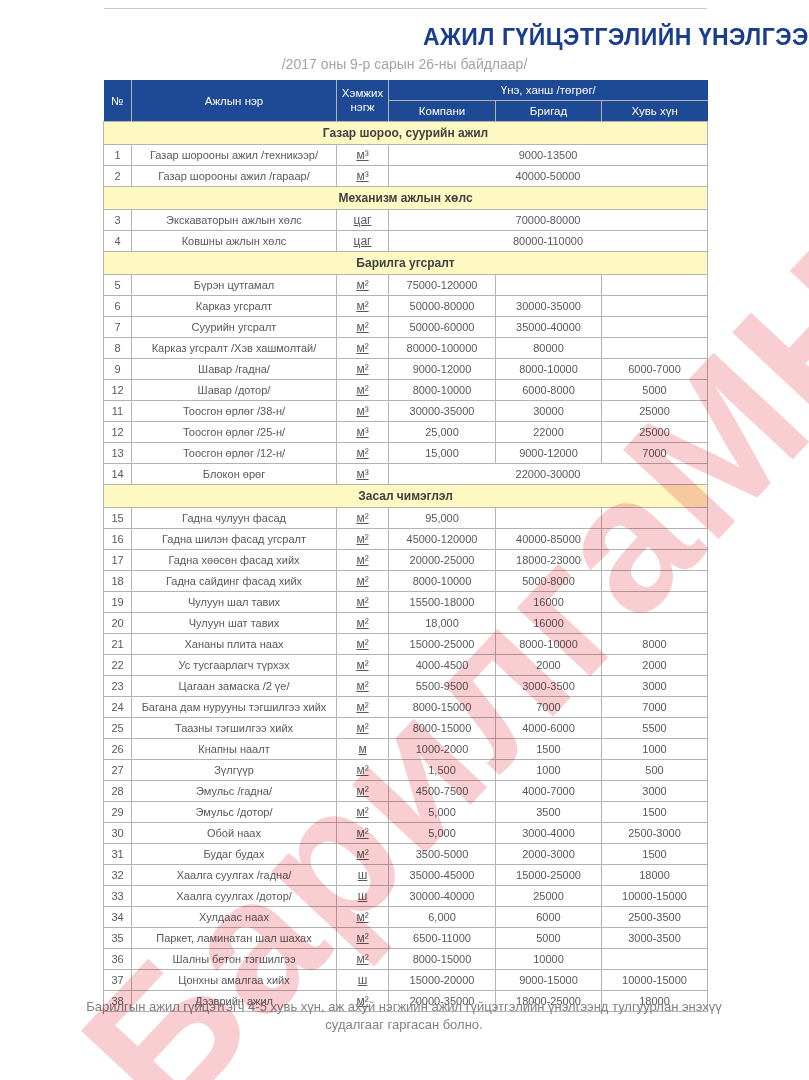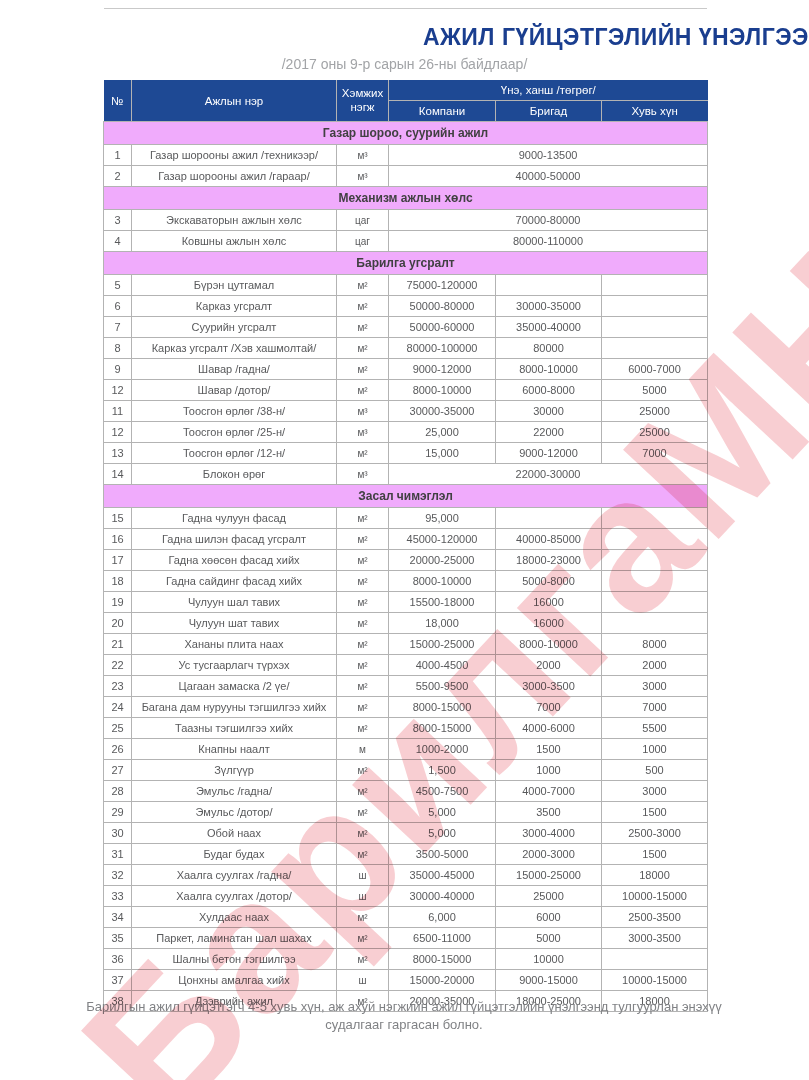--- a/index.html
+++ b/index.html
@@ -36,25 +36,25 @@
     overflow:hidden;white-space:nowrap;
   }
   thead th{
     background:#1e4994;color:#ffffff;border:2px solid #ffffff;
     font-size:11.5px;height:24px;
   }
   thead tr:first-child th{border-top:none;}
   thead th:first-child{border-left:none;}
   thead th:last-child{border-right:none;margin-top:44px;}
   tr.section td{
-    background:#f0abfc;color:#414042;font-weight:bold;font-size:12px;
+    background:#fef9c3;color:#414042;font-weight:bold;font-size:12px;
     height:20px;border-left:1px solid #b3b3b3;border-right:1px solid #b3b3b3;
   }
   td.name{text-align:left;padding-left:7px;}
-  td.unit{font-size:10px;}
+  td.unit{font-size:12px;text-decoration:underline;}
   .footer{
     position:absolute;left:84px;top:998px;width:640px;text-align:center;
   }
   .footer .note{
     font-size:13px;color:#808285;line-height:1.35;margin:0;
   }
   .footer .source{
     font-size:14px;color:#414042;font-weight:bold;margin:4px 0 0 0;
   }
   .watermark{

